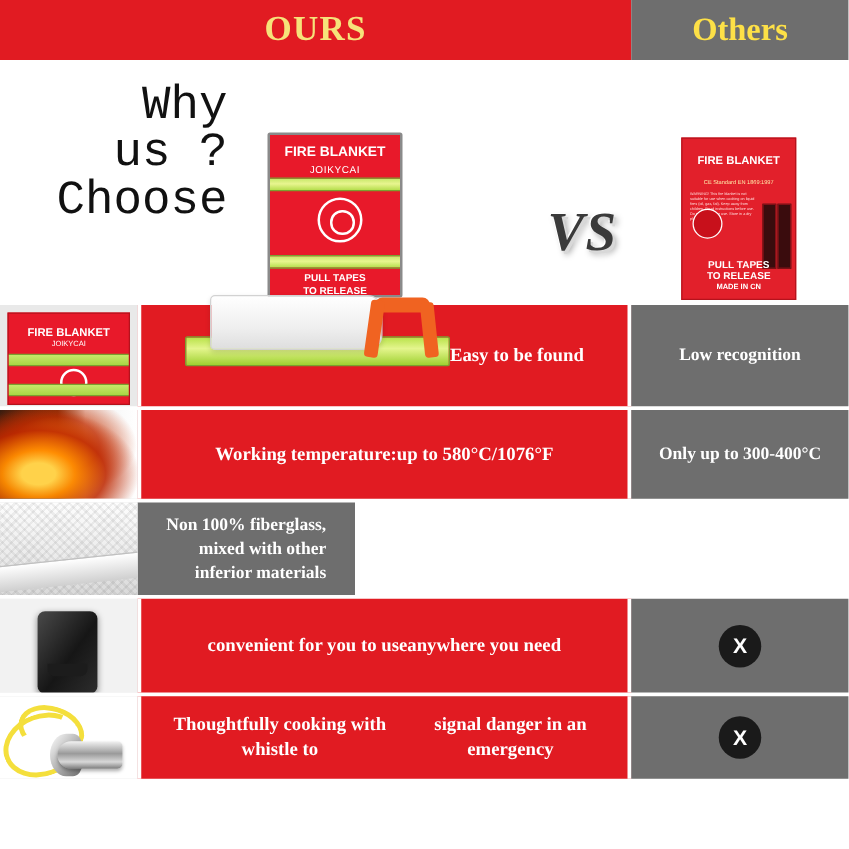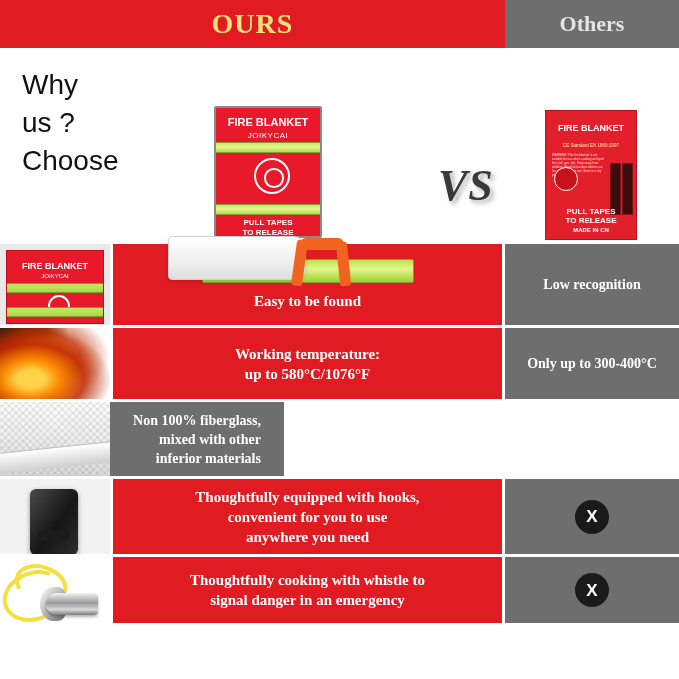--- a/index.html
+++ b/index.html
@@ -32,44 +32,44 @@
     font-size: 28px;
     letter-spacing: 1px;
     display: flex;
     align-items: center;
     justify-content: center;
   }
   .header .others {
     width: 174px;
     height: 48px;
     background: #6e6e6e;
-    color: #e5e5e5;
+    color: #fde047;
     font-family: "Liberation Serif", serif;
     font-weight: bold;
-    font-size: 22px;
+    font-size: 26px;
     display: flex;
     align-items: center;
     justify-content: center;
   }
 
   
   .hero {
     position: relative;
     width: 679px;
     height: 196px;
     background: #ffffff;
   }
   .why {
     position: absolute;
     left: 22px;
     top: 18px;
     width: 160px;
-    text-align: left;
-    font-family: Liberation Sans, sans-serif;
-    font-size: 28px;
+    text-align: right;
+    font-family: Liberation Mono, monospace;
+    font-size: 38px;
     line-height: 38px;
     color: #111111;
   }
   .vs {
     position: absolute;
     left: 438px;
     top: 112px;
     font-family: "Liberation Serif", serif;
     font-size: 44px;
     font-weight: bold;
@@ -270,21 +270,21 @@
     flex: 0 0 110px;
     position: relative;
     overflow: hidden;
     background: #e9e9e9;
   }
   .cell-ours {
     flex: 1 1 auto;
     background: #e11b22;
     color: #ffffff;
     display: flex;
-    flex-direction: column;
+    flex-direction: row;
     align-items: center;
     justify-content: center;
     text-align: center;
     font-family: "Liberation Serif", serif;
     font-weight: bold;
     font-size: 15px;
     line-height: 20px;
     padding: 6px 10px;
     box-sizing: border-box;
     border-left: 3px solid #ffffff;
@@ -549,21 +549,20 @@
     </div>
 
     <div class="row" style="height:78px">
       <div class="cell-img">
         <div class="thumb-hook">
           <div class="hook-body"></div>
           <div class="hook-arm"></div>
         </div>
       </div>
       <div class="cell-ours">
-        <div>Thoughtfully equipped with hooks,</div>
         <div>convenient for you to use</div>
         <div>anywhere you need</div>
       </div>
       <div class="cell-others">
         <div class="x-badge">X</div>
       </div>
     </div>
 
     <div class="row" style="height:66px; border-bottom:none">
       <div class="cell-img">

